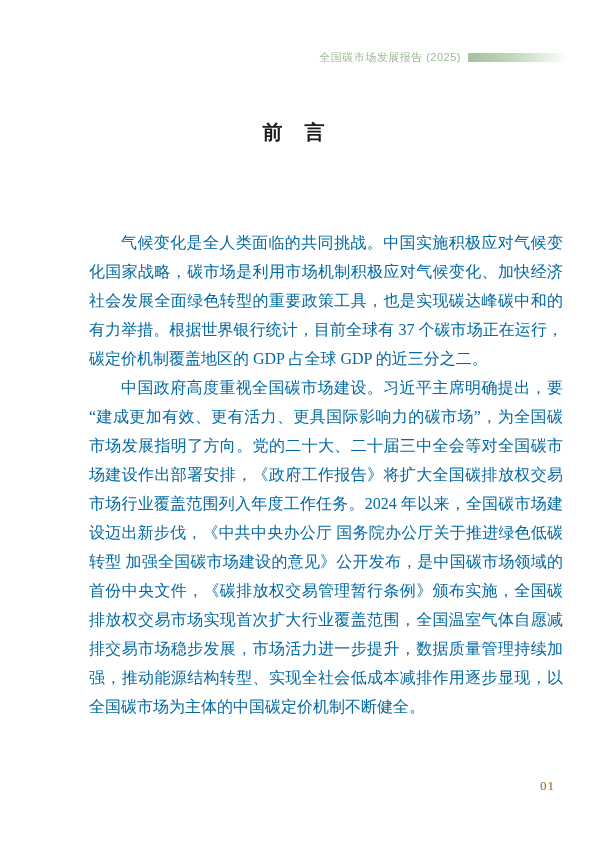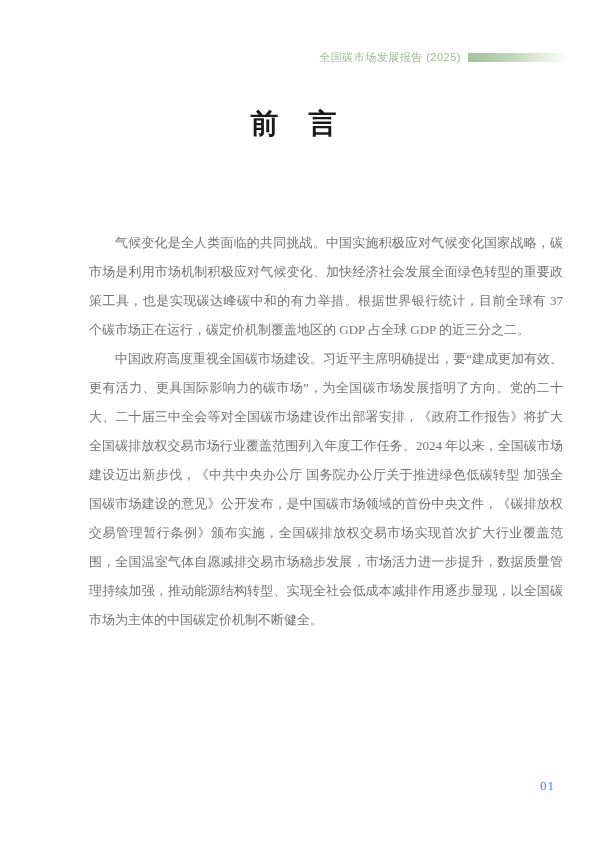--- a/index.html
+++ b/index.html
@@ -42,52 +42,52 @@
     margin-left: 7px;
     margin-right: 6px;
     background: linear-gradient(to right, #a3c19b 0%, #c2d7bc 45%, rgba(255,255,255,0) 100%);
   }
   
   .doc-title {
     position: absolute;
     top: 104px;
     left: 0;
     right: 12px;
-    margin: 0;
+    margin: 8px;
     text-align: center;
-    font-size: 28px;
+    font-size: 20px;
     line-height: 40px;
     font-weight: bold;
     color: #1a1a1a;
     letter-spacing: 1px;
   }
   
   .body-text {
     position: absolute;
     top: 228px;
     left: 63px;
     width: 474px;
-    font-size: 13px;
+    font-size: 16px;
     line-height: 29px;
     text-align: justify;
-    color: #737373;
+    color: #0369a1;
   }
   .body-text p {
     margin: 0;
     padding: 0;
     text-indent: 2em;
   }
   
   .page-number {
     position: absolute;
     top: 778px;
     left: 514px;
     font-size: 13px;
     line-height: 16px;
-    color: #3b82f6;
+    color: #a16207;
     letter-spacing: 1px;
   }
 </style>
 </head>
 <body>
 
 <div class="page">
 
   <header class="running-header">
     <span class="header-title">全国碳市场发展报告 (2025)</span>

